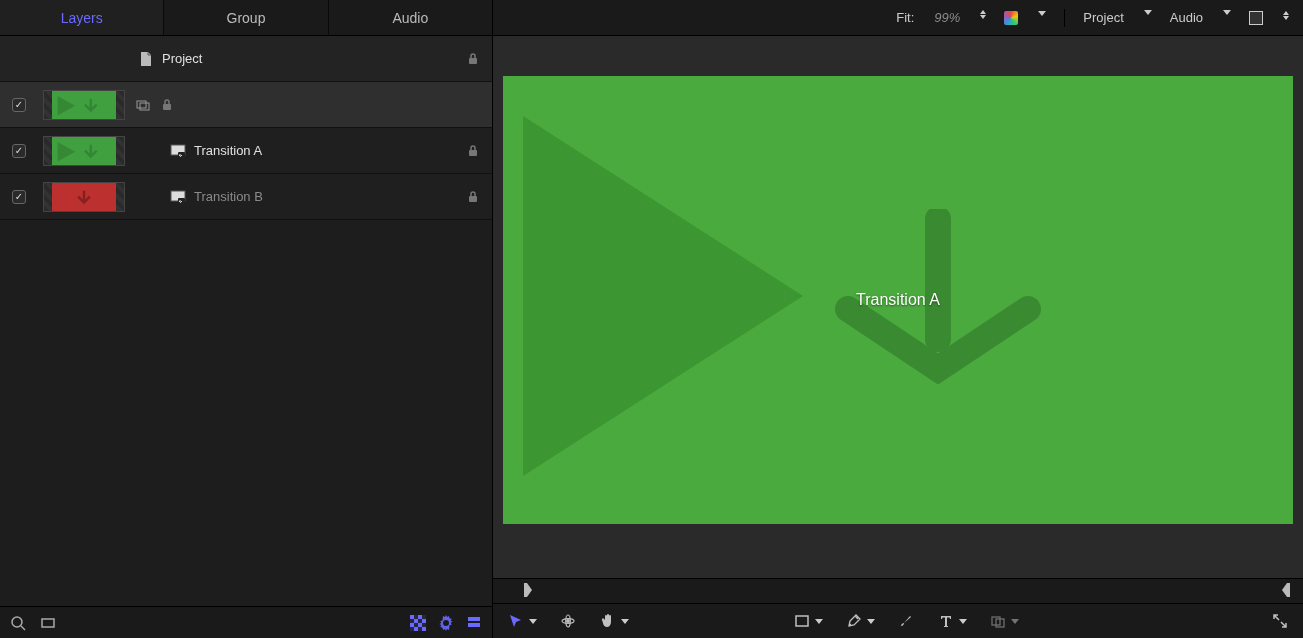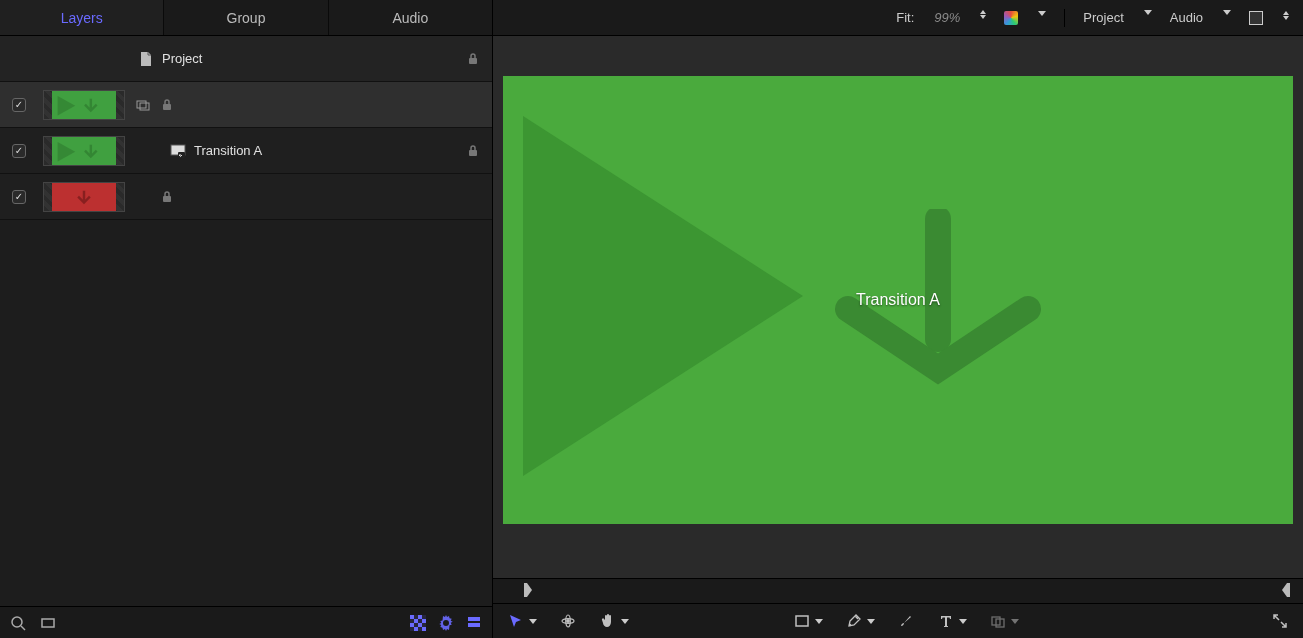--- a/index.html
+++ b/index.html
@@ -330,20 +330,30 @@
         <div class="vis-cell">
           <span class="check-box">✓</span>
         </div>
         <div class="thumb-cell">
           <div class="thumb">
             <div class="fill-red"></div>
             <svg viewBox="0 0 82 30">
                 <path d="M41 8 v10 M35 14 l6 6 l6 -6" stroke="#7a1c1c" stroke-width="2.5" fill="none" opacity="0.8"></path>
               </svg>
           </div>
+        </div>
+        <div class="name-cell indent-2">
+          <span class="layer-icon">
+            <svg viewBox="0 0 16 16" width="16" height="16">
+                <rect x="1" y="2" width="14" height="10" fill="#ddd" stroke="#555"></rect>
+                <rect x="8" y="9" width="7" height="6" rx="1" fill="#222"></rect>
+                <path d="M10 11 v2 M9 12 l1.5 1.5 l1.5 -1.5" stroke="#ddd" stroke-width="1" fill="none"></path>
+              </svg>
+          </span>
+          <span class="layer-name dim">Transition B</span>
         </div>
         <div class="row-actions">
           <span class="lock-icon">
             <svg viewBox="0 0 14 14" width="14" height="14" fill="#777">
                 <rect x="3" y="6" width="8" height="6" rx="1"></rect>
                 <path d="M5 6V4a2 2 0 014 0v2" fill="none" stroke="#777" stroke-width="1.5"></path>
               </svg>
           </span>
         </div>
       </div>

